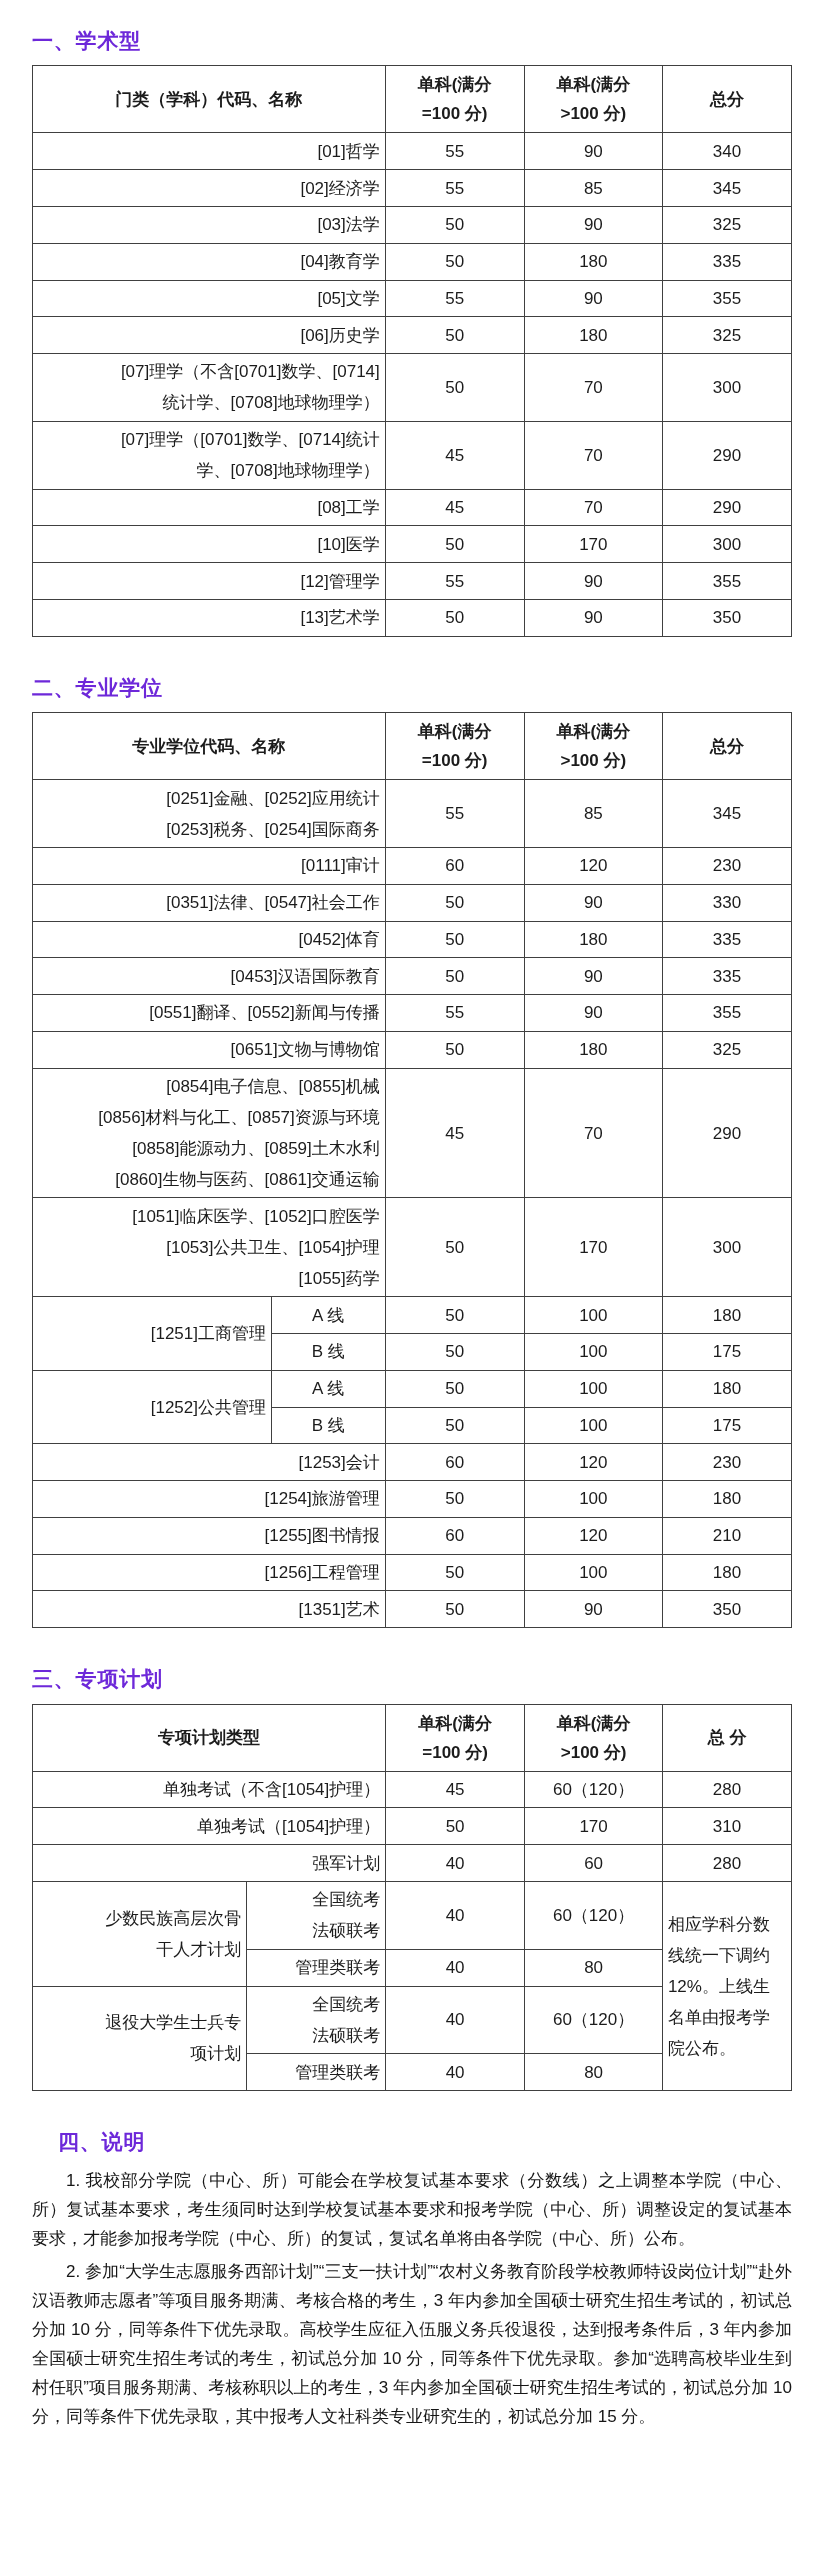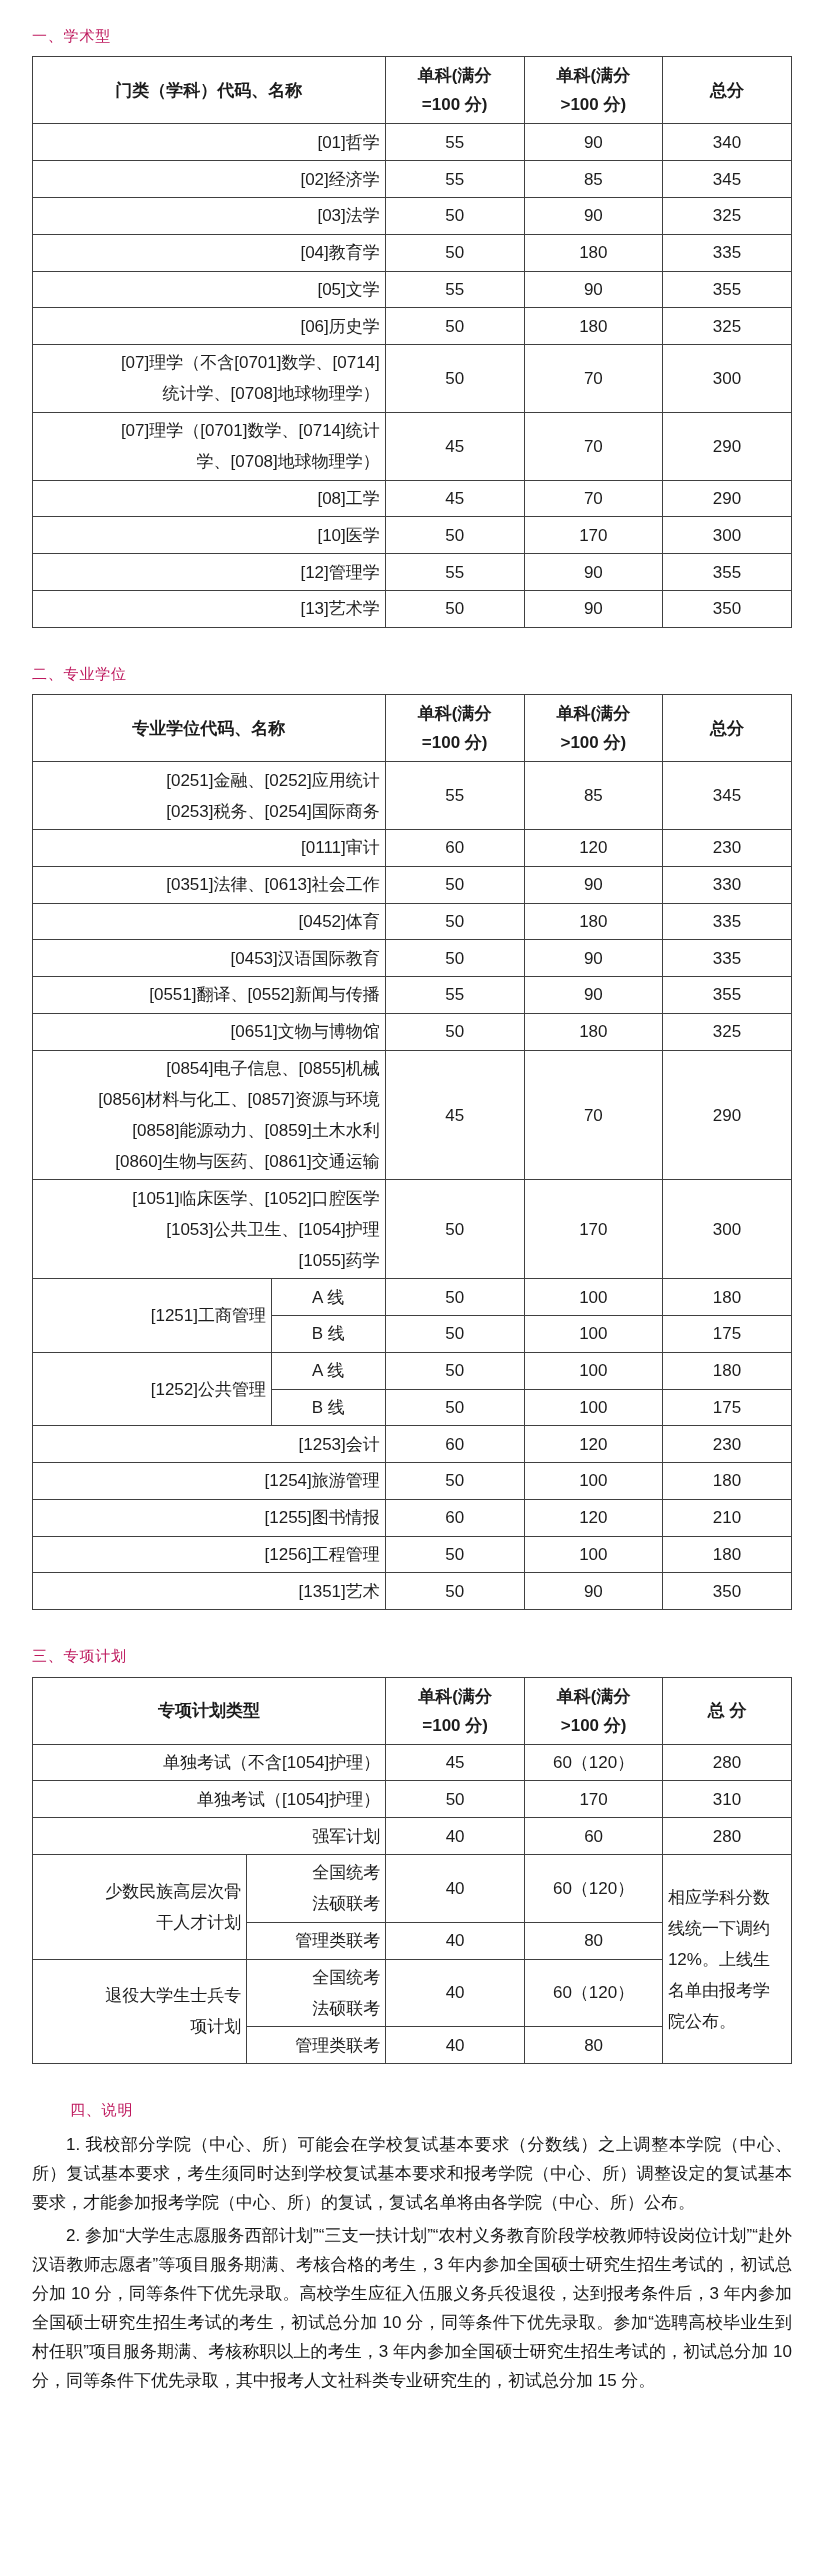--- a/index.html
+++ b/index.html
@@ -10,28 +10,28 @@
     font-family: "Liberation Sans", sans-serif;
   }
   body {
     width: 823px;
     min-height: 2576px;
   }
   .page {
     padding: 27px 31px 48px 32px;
   }
   h2.sec {
-    font-size: 15px;
-    font-weight: normal;
-    color: #be185d;
+    font-size: 21px;
+    font-weight: bold;
+    color: #6d28d9;
     margin: 0 0 10.4px 0;
     letter-spacing: 0.8px;
   }
   h2.sec.indent {
-    margin-left: 38px;
+    margin-left: 26px;
   }
   table.score {
     border-collapse: collapse;
     table-layout: fixed;
     width: 760px;
     margin: 0 0 37px 0;
     border-radius: 9px;
   }
   table.score th, table.score td {
     border: 0.8px solid #404040;
@@ -201,21 +201,21 @@
       <td class="num">85</td>
       <td class="num">345</td>
     </tr>
     <tr>
       <td colspan="2" class="lbl">[0111]审计</td>
       <td class="num">60</td>
       <td class="num">120</td>
       <td class="num">230</td>
     </tr>
     <tr>
-      <td colspan="2" class="lbl">[0351]法律、[0613]社会工作</td>
+      <td colspan="2" class="lbl">[0351]法律、[0547]社会工作</td>
       <td class="num">50</td>
       <td class="num">90</td>
       <td class="num">330</td>
     </tr>
     <tr>
       <td colspan="2" class="lbl">[0452]体育</td>
       <td class="num">50</td>
       <td class="num">180</td>
       <td class="num">335</td>
     </tr>

